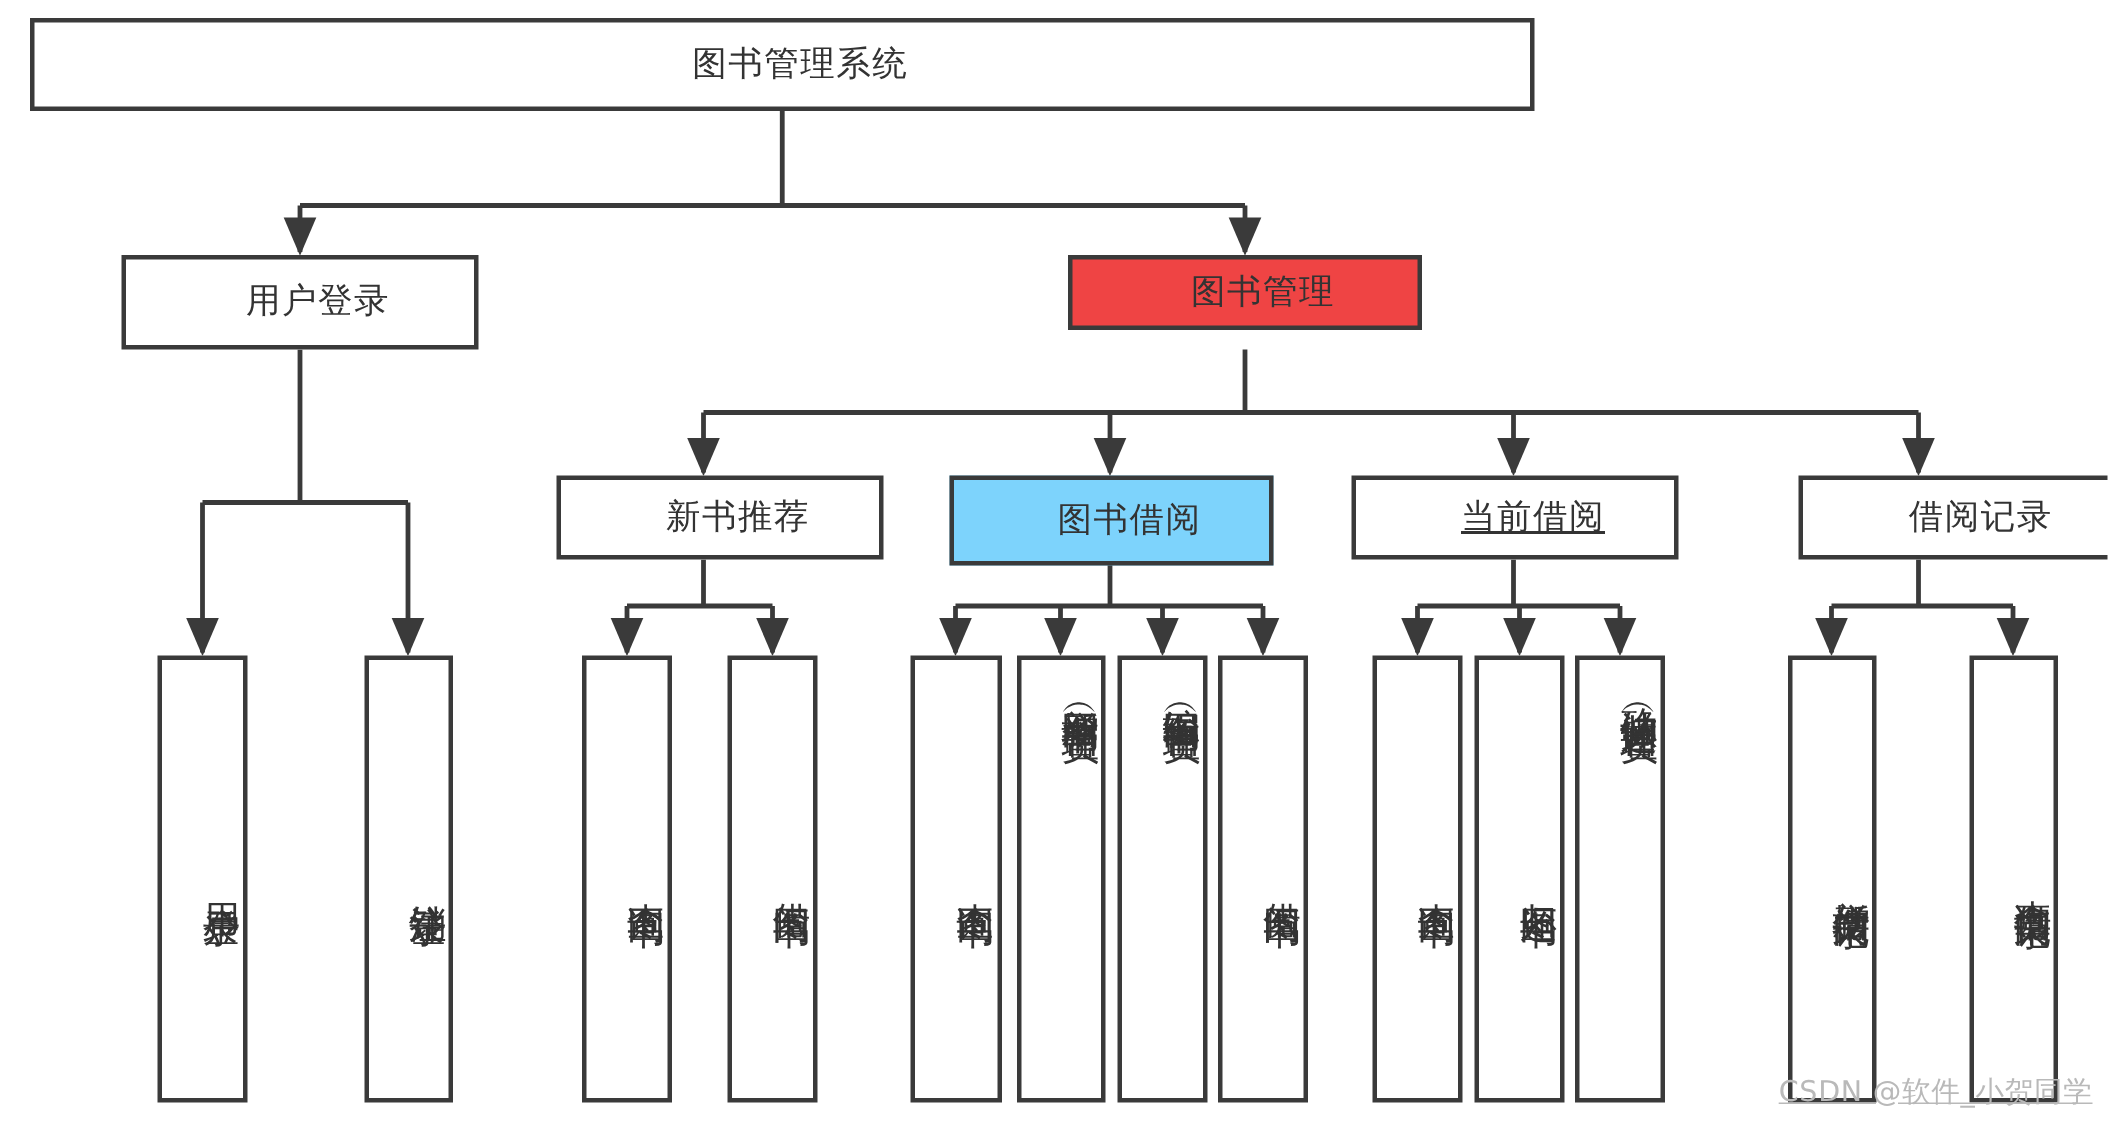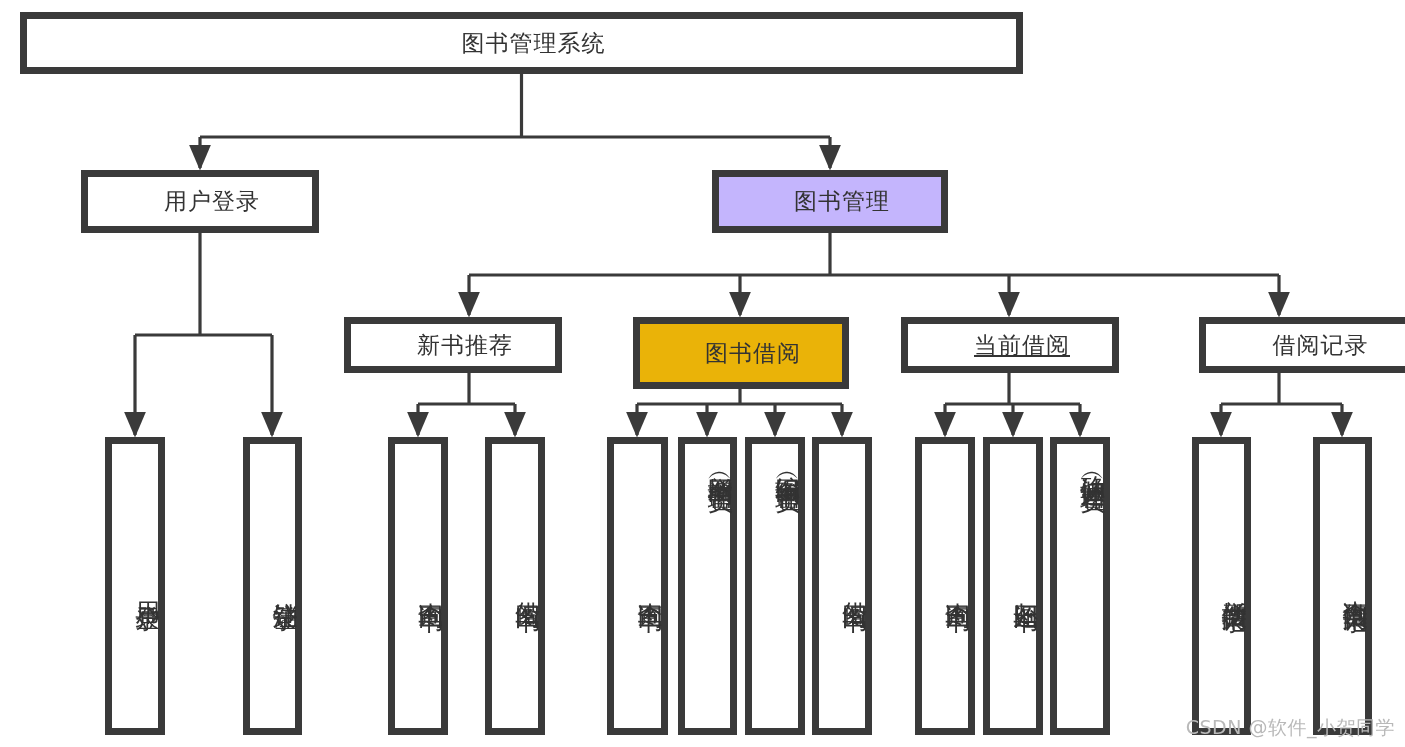--- a/index.html
+++ b/index.html
@@ -23,21 +23,21 @@
     position: absolute;
     left: 0;
     top: 0;
     width: 1405px;
     height: 747px;
   }
   .node {
     position: absolute;
     box-sizing: border-box;
     background: #ffffff;
-    border: 7px solid #6d28d9;
+    border: 3px solid #6d28d9;
     display: flex;
     align-items: center;
     justify-content: center;
     color: #333333;
     padding-left: 24px;
   }
   .node .node-label {
     display: block;
     text-align: center;
     line-height: 1.15;
@@ -129,28 +129,28 @@
     </g>
   </svg>
 
   <div class="node horizontal" id="node-root" style="left: 20px; top: 12px; width: 1003px; height: 62px; border-color: rgb(58, 58, 58); background: rgb(255, 255, 255); color: rgb(51, 51, 51);">
     <span class="node-label">图书管理系统</span>
   </div>
 
   <div class="node horizontal" id="node-l1-0" style="left: 81px; top: 170px; width: 238px; height: 63px; border-color: rgb(58, 58, 58); background: rgb(255, 255, 255); color: rgb(51, 51, 51);">
     <span class="node-label">用户登录</span>
   </div>
-  <div class="node horizontal" id="node-l1-1" style="left: 712px; top: 170px; width: 236px; height: 63px; border-color: rgb(58, 58, 58); background: #c4b5fd; color: rgb(51, 51, 51);">
+  <div class="node horizontal" id="node-l1-1" style="left: 712px; top: 170px; width: 236px; height: 50px; border-color: rgb(58, 58, 58); background: #ef4444; color: rgb(51, 51, 51);">
     <span class="node-label">图书管理</span>
   </div>
 
-  <div class="node horizontal" id="node-l2-0" style="left: 344px; top: 317px; width: 218px; height: 56px; border-color: rgb(58, 58, 58); background: rgb(255, 255, 255); color: rgb(51, 51, 51);">
+  <div class="node horizontal" id="node-l2-0" style="left: 371px; top: 317px; width: 218px; height: 56px; border-color: rgb(58, 58, 58); background: rgb(255, 255, 255); color: rgb(51, 51, 51);">
     <span class="node-label">新书推荐</span>
   </div>
-  <div class="node horizontal" id="node-l2-1" style="left: 633px; top: 317px; width: 216px; height: 72px; border-color: rgb(58, 58, 58); background: #eab308; color: rgb(51, 51, 51);">
+  <div class="node horizontal" id="node-l2-1" style="left: 633px; top: 317px; width: 216px; height: 60px; border-color: rgb(58, 58, 58); background: #7dd3fc; color: rgb(51, 51, 51);">
     <span class="node-label">图书借阅</span>
   </div>
   <div class="node horizontal" id="node-l2-2" style="left: 901px; top: 317px; width: 218px; height: 56px; border-color: rgb(58, 58, 58); background: rgb(255, 255, 255); color: rgb(51, 51, 51); text-decoration: underline;">
     <span class="node-label">当前借阅</span>
   </div>
   <div class="node horizontal" id="node-l2-3" style="left: 1170px; top: 317px; width: 219px; height: 56px; border-color: rgb(58, 58, 58); background: rgb(255, 255, 255); color: rgb(51, 51, 51); margin-left: 29px;">
     <span class="node-label">借阅记录</span>
   </div>
 
   <div class="node vertical center-v" id="node-leaf-0" style="left: 105px; top: 437px; width: 60px; height: 298px; border-color: rgb(58, 58, 58); background: rgb(255, 255, 255); color: rgb(51, 51, 51);">
@@ -186,14 +186,14 @@
   <div class="node vertical" id="node-leaf-10" style="left: 1050px; top: 437px; width: 60px; height: 298px; border-color: rgb(58, 58, 58); background: rgb(255, 255, 255); color: rgb(51, 51, 51);">
     <span class="node-label">确认归还（管理员）</span>
   </div>
   <div class="node vertical center-v" id="node-leaf-11" style="left: 1192px; top: 437px; width: 59px; height: 298px; border-color: rgb(58, 58, 58); background: rgb(255, 255, 255); color: rgb(51, 51, 51);">
     <span class="node-label">新增借阅记录</span>
   </div>
   <div class="node vertical center-v" id="node-leaf-12" style="left: 1313px; top: 437px; width: 59px; height: 298px; border-color: rgb(58, 58, 58); background: rgb(255, 255, 255); color: rgb(51, 51, 51);">
     <span class="node-label">查询借阅记录</span>
   </div>
 
-  <div id="watermark" style="color: rgb(185, 185, 185);">CSDN @软件_小贺同学</div>
+  <div id="watermark" style="color: rgb(185, 185, 185); text-decoration: underline;">CSDN @软件_小贺同学</div>
 </div>
 
 </body></html>

